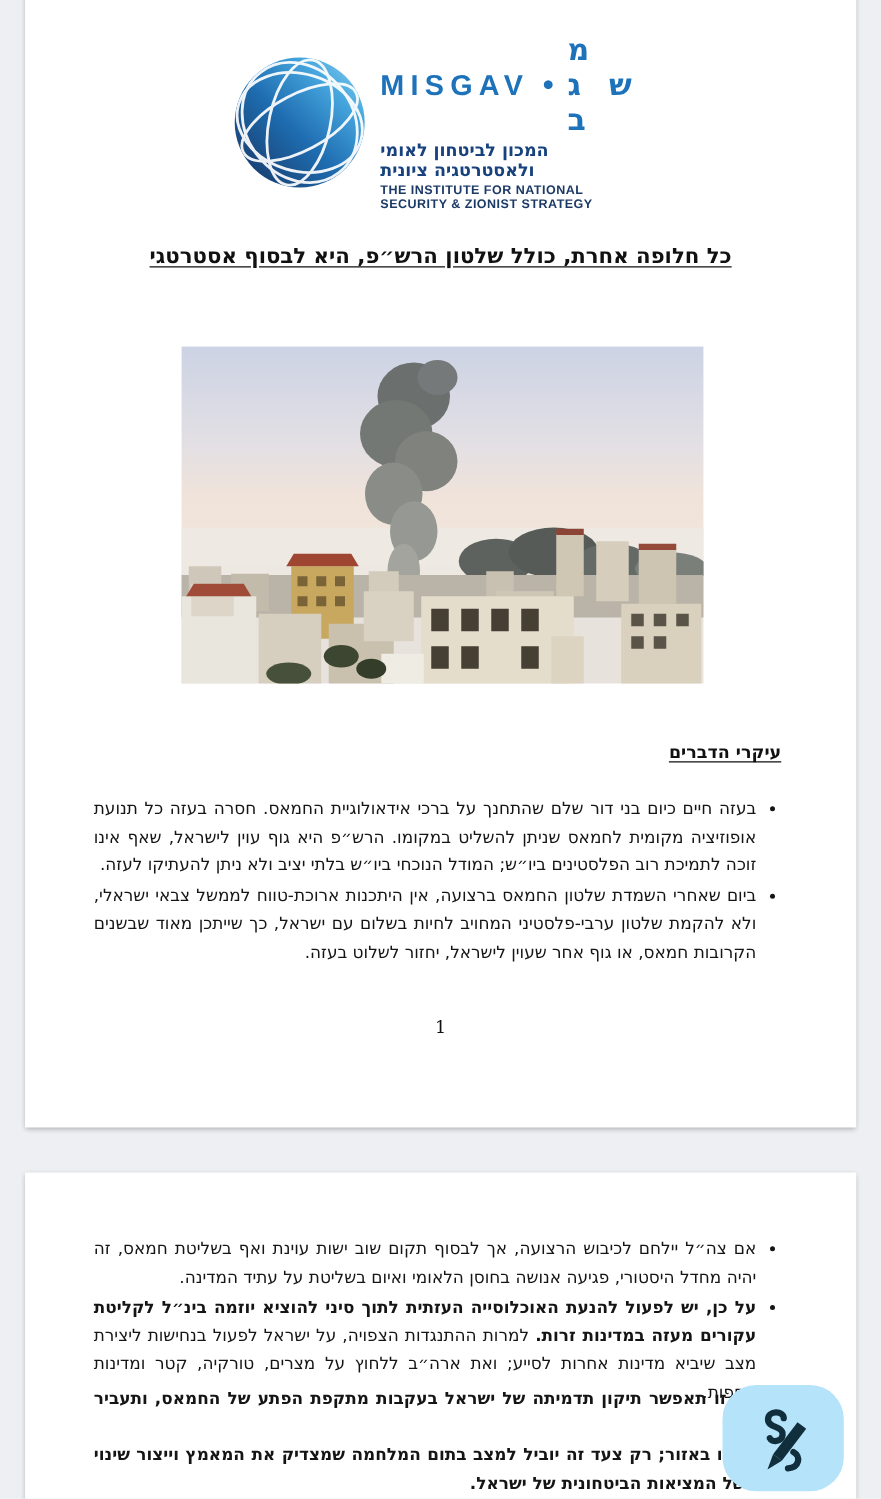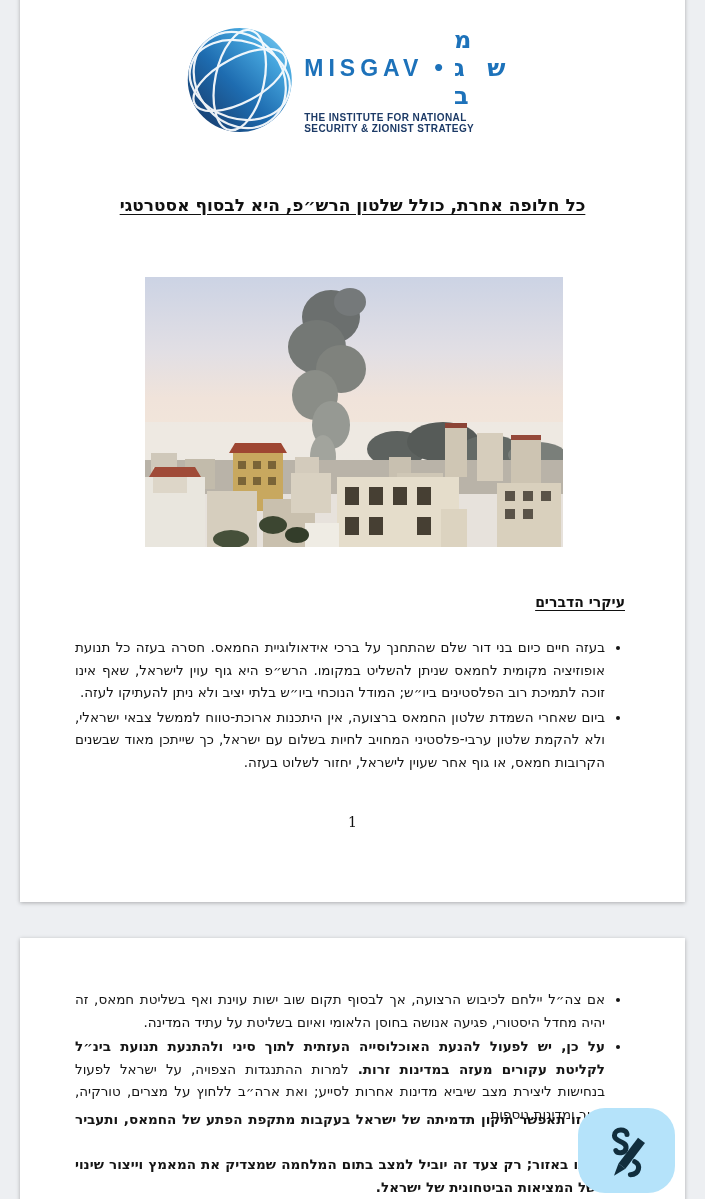--- a/index.html
+++ b/index.html
@@ -76,20 +76,21 @@
           <ellipse cx="52" cy="52" rx="24" ry="50" transform="rotate(12 52 52)"></ellipse>
           <ellipse cx="52" cy="52" rx="42" ry="50" transform="rotate(-38 52 52)"></ellipse>
         </g>
       </svg>
       <div class="logo-text">
         <div class="logo-name">
           <span class="en">MISGAV</span>
           <span class="dot">•</span>
           <span class="he">מ ש ג ב</span>
         </div>
+        <div class="logo-sub-he">המכון לביטחון לאומי ולאסטרטגיה ציונית</div>
         <div class="logo-sub-en">THE INSTITUTE FOR NATIONAL SECURITY &amp; ZIONIST STRATEGY</div>
       </div>
     </div>
 
     <div class="title">
       <br>
       <span>כל חלופה אחרת, כולל שלטון הרש״פ, היא לבסוף אסטרטגי</span>
     </div>
 
 
@@ -190,21 +191,21 @@
       <li><span>בעזה חיים כיום בני דור שלם שהתחנך על ברכי אידאולוגיית החמאס. חסרה בעזה כל תנועת אופוזיציה מקומית לחמאס שניתן להשליט במקומו. הרש״פ היא גוף עוין לישראל, שאף אינו זוכה לתמיכת רוב הפלסטינים ביו״ש; המודל הנוכחי ביו״ש בלתי יציב ולא ניתן להעתיקו לעזה.</span></li>
       <li><span>ביום שאחרי השמדת שלטון החמאס ברצועה, אין היתכנות ארוכת-טווח לממשל צבאי ישראלי, ולא להקמת שלטון ערבי-פלסטיני המחויב לחיות בשלום עם ישראל, כך שייתכן מאוד שבשנים הקרובות חמאס, או גוף אחר שעוין לישראל, יחזור לשלוט בעזה.</span></li>
     </ul>
 
     <div class="page-number">1</div>
   </div>
 
   <div class="page page2">
     <ul class="bullets">
       <li><span>אם צה״ל יילחם לכיבוש הרצועה, אך לבסוף תקום שוב ישות עוינת ואף בשליטת חמאס, זה יהיה מחדל היסטורי, פגיעה אנושה בחוסן הלאומי ואיום בשליטת על עתיד המדינה.</span></li>
-      <li><b>על כן, יש לפעול להנעת האוכלוסייה העזתית לתוך סיני ולהתנעת תנועת בינ״ל לקליטת עקורים מעזה במדינות זרות.</b><span> למרות ההתנגדות הצפויה, על ישראל לפעול בנחישות ליצירת מצב שיביא מדינות אחרות לסייע; ואת ארה״ב ללחוץ על מצרים, טורקיה, קטר ומדינות נוספות.</span></li>
+      <li><b>על כן, יש לפעול להנעת האוכלוסייה העזתית לתוך סיני להוציא יוזמה בינ״ל לקליטת עקורים מעזה במדינות זרות.</b><span> למרות ההתנגדות הצפויה, על ישראל לפעול בנחישות ליצירת מצב שיביא מדינות אחרות לסייע; ואת ארה״ב ללחוץ על מצרים, טורקיה, קטר ומדינות נוספות.</span></li>
     </ul>
     <div class="closing">
       <div class="closing-line">פה זו תאפשר תיקון תדמיתה של ישראל בעקבות מתקפת הפתע של החמאס, ותעביר מסר</div>
       <div class="closing-line">ויבינו באזור; רק צעד זה יוביל למצב בתום המלחמה שמצדיק את המאמץ וייצור שינוי</div>
       <div class="closing-line last">י של המציאות הביטחונית של ישראל.</div>
     </div>
   </div>
 
   <button class="fab">
     <svg viewBox="0 0 60 60">

